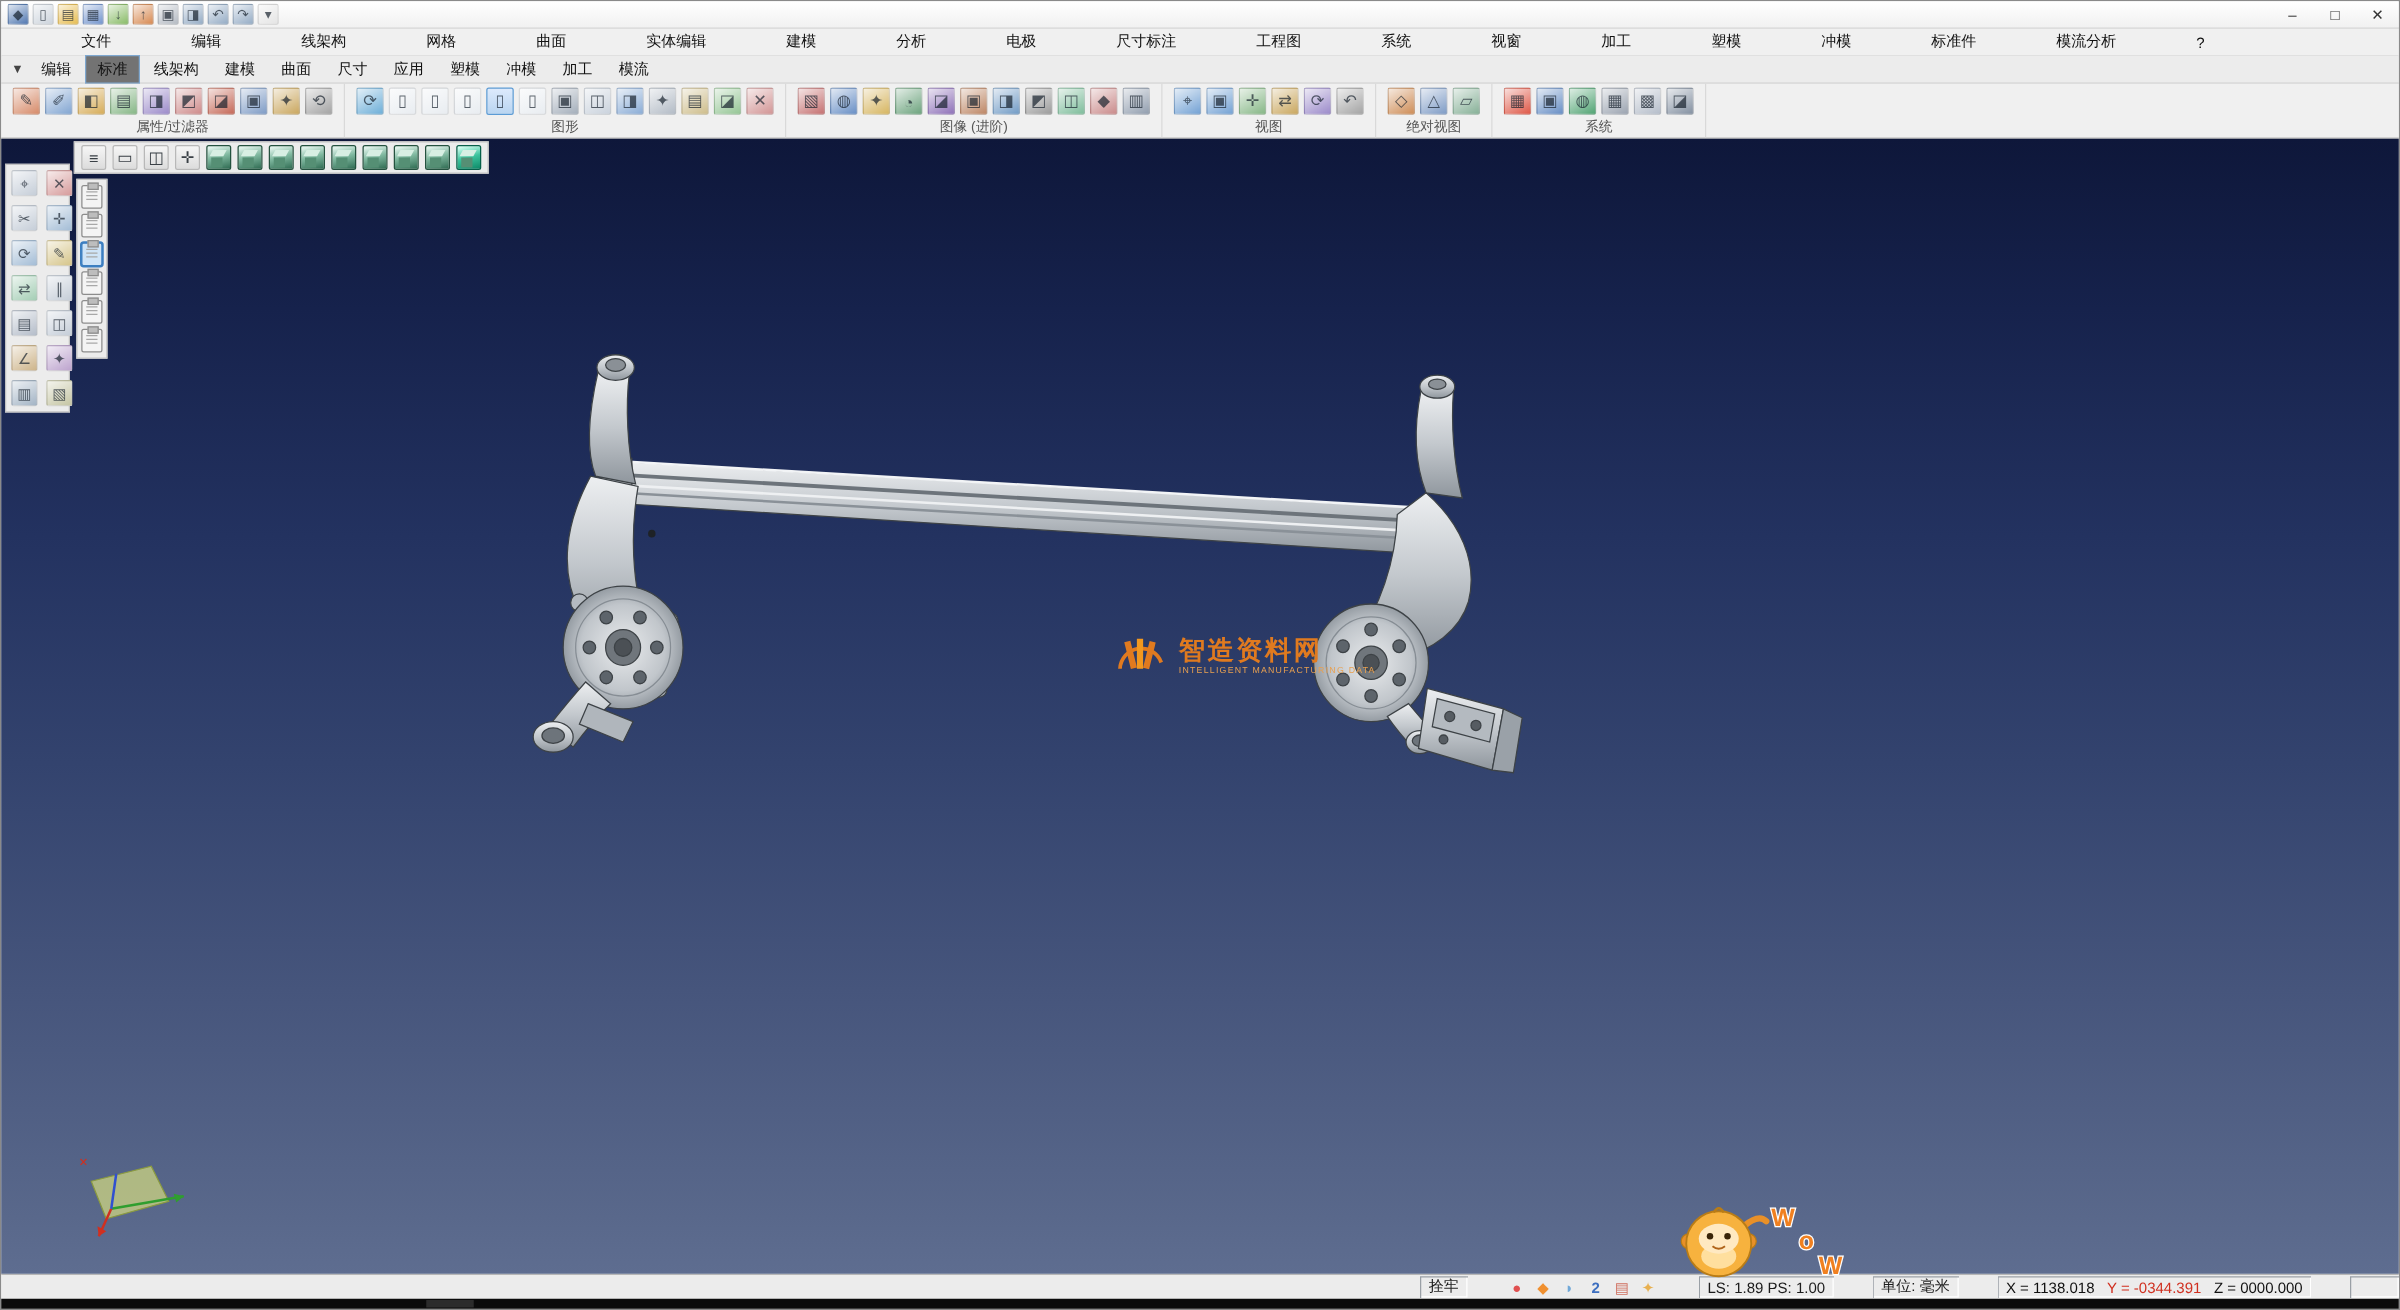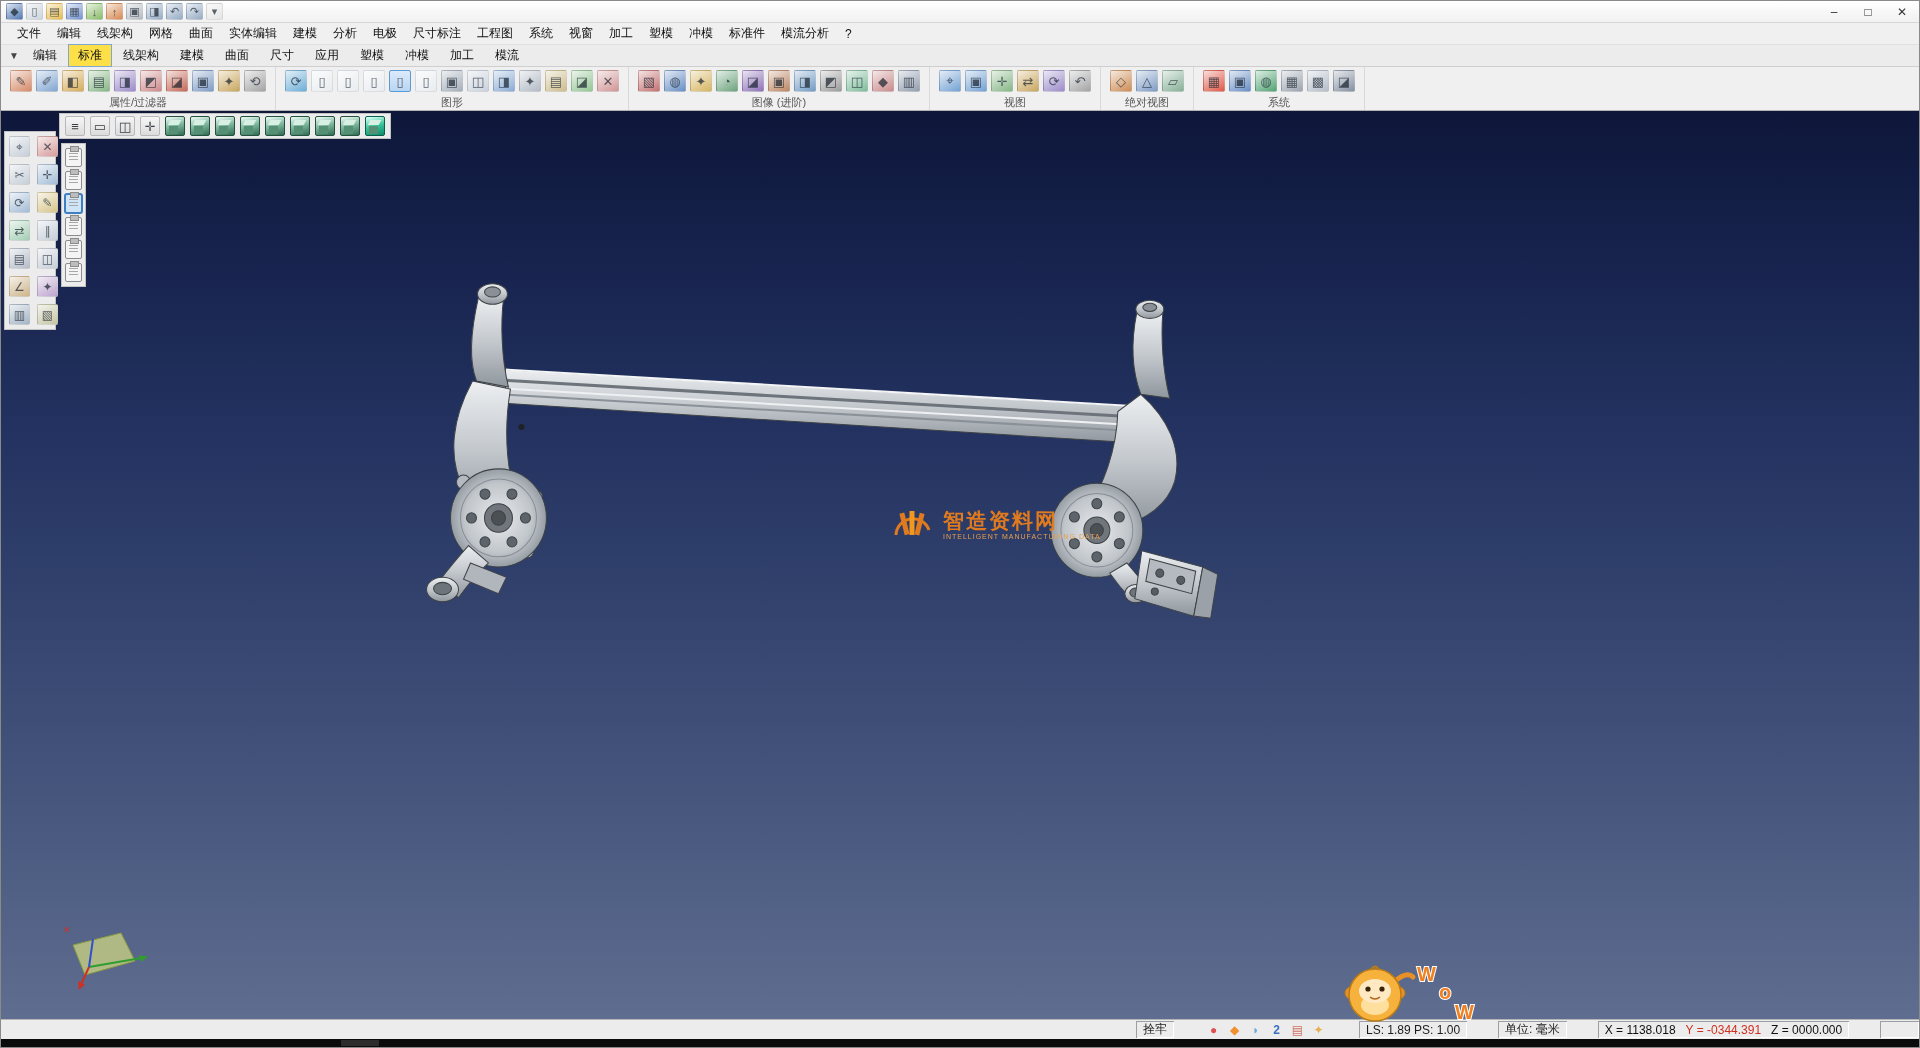--- a/index.html
+++ b/index.html
@@ -9,25 +9,25 @@
   
   .titlebar{height:22px;background:linear-gradient(#ffffff,#f1f1f1);display:flex;align-items:center;border-bottom:1px solid #d6d6d6;position:relative;flex:0 0 auto;}
   .qat{display:flex;gap:3px;padding-left:5px;align-items:center;z-index:2;}
   .qat .icn{width:17px;height:17px;font-size:11px;}
   .title-text{position:absolute;left:0;right:0;text-align:center;font-size:12px;color:#1a1a1a;}
   .win-controls{margin-left:auto;display:flex;z-index:2;}
   .win-btn{width:34px;height:21px;display:flex;align-items:center;justify-content:center;font-size:12px;color:#333;}
 
   
   .menubar{height:22px;background:#f0f0f0;display:flex;align-items:center;padding-left:8px;font-size:12px;border-bottom:1px solid #e0e0e0;flex:0 0 auto;color:#111;}
-  .menu-item{padding:2px 8px;white-space:nowrap;}
+  .menu-item{padding:2px 8px;white-space:nowrap;margin-left:48px;}
   .tabbar{height:22px;background:#ececec;display:flex;align-items:center;padding-left:4px;font-size:12px;border-bottom:1px solid #cfcfcf;flex:0 0 auto;color:#111;}
   .tab-dd{width:18px;text-align:center;color:#444;font-size:10px;}
   .tab{padding:2px 9px;margin-right:1px;border:1px solid transparent;white-space:nowrap;}
-  .tab.active{background:#fde047;border:1px solid #7fa8d0;}
+  .tab.active{background:#737373;border:1px solid #7fa8d0;}
 
   
   .ribbon{height:44px;background:#f0f0f0;display:flex;border-bottom:1px solid #b4b4b4;flex:0 0 auto;}
   .rgroup{display:flex;flex-direction:column;justify-content:space-between;padding:3px 9px 1px;border-right:1px solid #d9d9d9;}
   .ricons{display:flex;gap:4px;align-items:center;}
   .rlabel{text-align:center;font-size:11px;color:#555;line-height:13px;white-space:nowrap;}
   .icn{width:22px;height:22px;border-radius:2px;display:flex;align-items:center;justify-content:center;font-size:13px;color:rgba(18,28,40,.68);background:linear-gradient(150deg,#ffffff -25%,var(--c,#9aaabb) 95%);border:1px solid rgba(0,0,0,.10);}
   .icn.active{border:1px solid #5b9bd5;background:linear-gradient(#ddeafc,#b9d5f1);}
 
   

